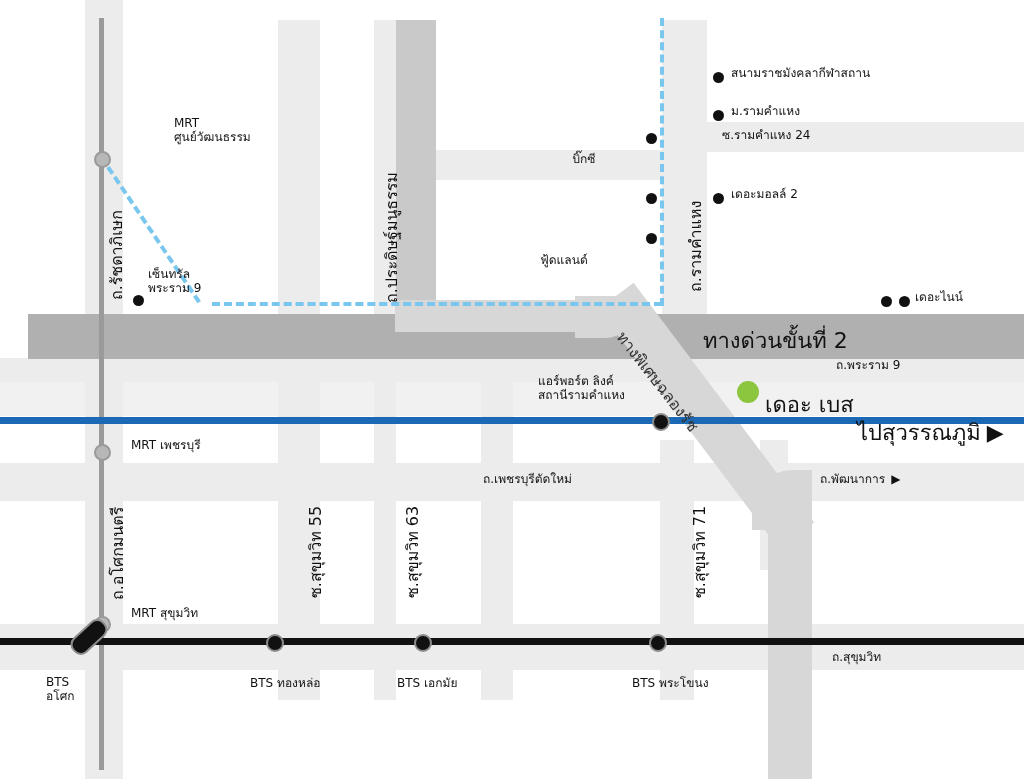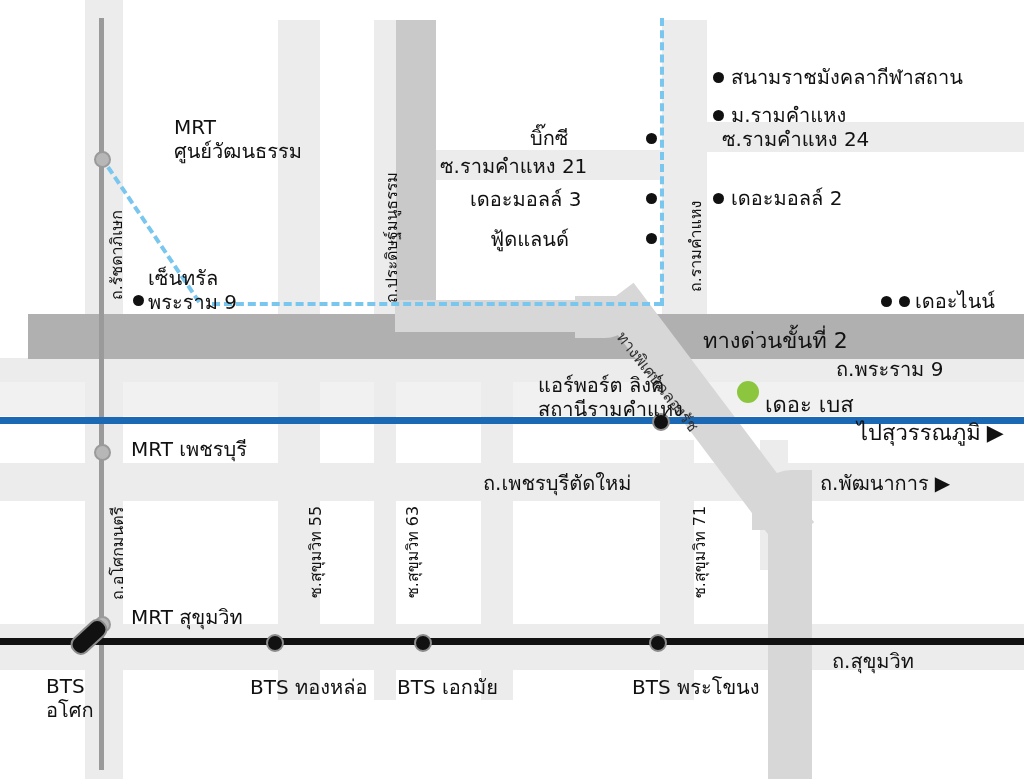--- a/index.html
+++ b/index.html
@@ -28,24 +28,24 @@
   .dash-v{position:absolute;border-left:4px dashed #79c6ee;}
   .dash-h{position:absolute;border-top:4px dashed #79c6ee;}
   .dash-diag{position:absolute;transform-origin:0 0;border-top:4px dashed #79c6ee;}
 
   
   .lbl{
     position:absolute;
     color:#111;
     white-space:pre;
     line-height:1.18;
-    font-size:20px;
+    font-size:12px;
   }
   .lbl.bg{font-size:22px;}
-  .lbl.rt{text-align:left;}
+  .lbl.rt{text-align:center;margin-top:25px;}
   .lbl.bold{font-weight:normal;}
   .vlbl{
     position:absolute;
     color:#111;
     white-space:pre;
     font-size:16px;
     transform-origin:0 0;
     transform:rotate(-90deg);
   }
   .dlbl{
@@ -144,23 +144,21 @@
   <div class="vlbl" style="left:104px;top:300px;">ถ.รัชดาภิเษก</div>
 
   <div class="vlbl" style="left:379px;top:303px;">ถ.ประดิษฐ์มนูธรรม</div>
 
   <div class="vlbl" style="left:683px;top:292px;">ถ.รามคำแหง</div>
 
   <div class="vlbl" style="left:105px;top:600px;">ถ.อโศกมนตรี</div>
 
   <div class="lbl rt" style="left:530px;top:127px;width:108px;">บิ๊กซี</div>
 
-  <div class="lbl rt" style="left:440px;top:155px;width:215px;">ซ.รามคำแหง 21</div>
-
-  <div class="lbl rt" style="left:470px;top:188px;width:168px;">เดอะมอลล์ 3</div>
+
 
   <div class="lbl rt" style="left:490px;top:228px;width:148px;">ฟู้ดแลนด์</div>
 
   <div class="lbl" style="left:731px;top:66px;">สนามราชมังคลากีฬาสถาน</div>
 
   <div class="lbl" style="left:731px;top:104px;">ม.รามคำแหง</div>
 
   <div class="lbl" style="left:722px;top:128px;">ซ.รามคำแหง 24</div>
 
   <div class="lbl" style="left:731px;top:187px;">เดอะมอลล์ 2</div>

